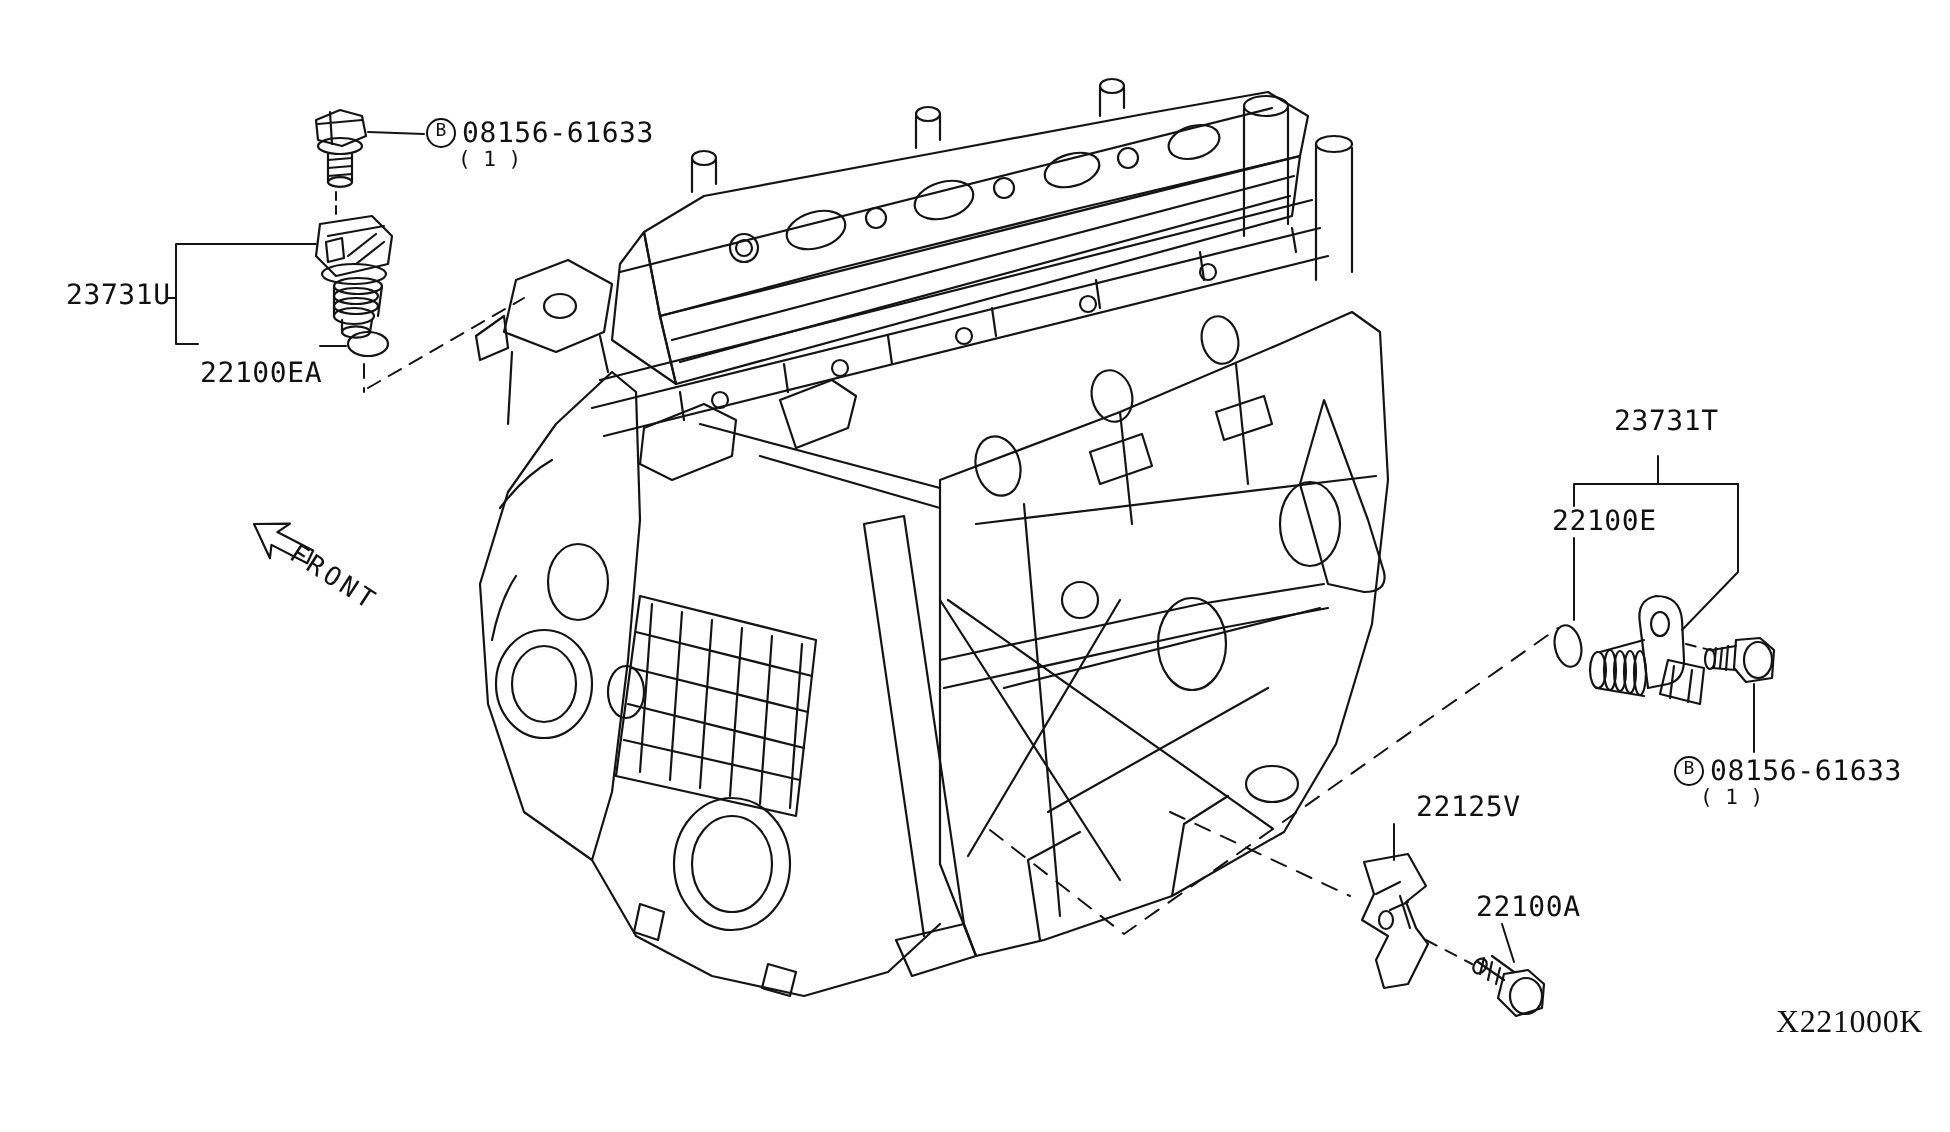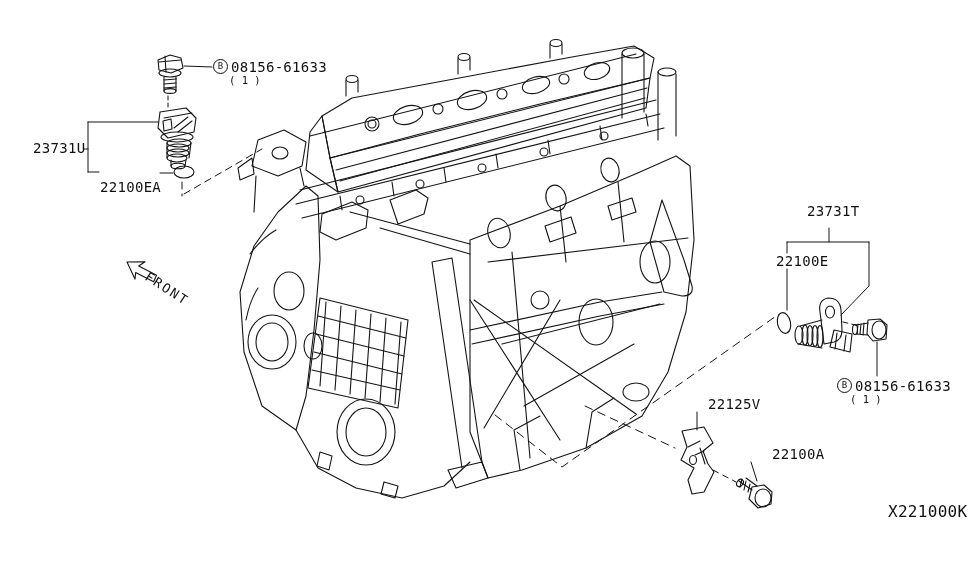--- a/index.html
+++ b/index.html
@@ -6,21 +6,21 @@
   .stage{
     position:relative;width:975px;height:566px;background:#ffffff;overflow:hidden;
     font-family:"DejaVu Sans Mono","Liberation Mono",monospace;color:#111;
   }
   .stage svg{position:absolute;left:0;top:0;}
   .lbl{
     position:absolute;font-size:14px;line-height:14px;letter-spacing:0.3px;
     white-space:nowrap;color:#111;
   }
   .lbl.small{font-size:10.5px;line-height:11px;letter-spacing:0;}
-  .lbl.big{font-size:16px;line-height:16px;}
+  .lbl.big{font-size:16px;line-height:16px;font-family:Liberation Serif, serif;}
   .bolt-lbl{display:flex;align-items:center;gap:3px;}
   .bcirc{
     display:inline-block;width:13px;height:13px;border:1.3px solid #111;border-radius:50%;
     font-size:9px;line-height:13px;text-align:center;letter-spacing:0;flex:0 0 auto;
   }
 </style>
 </head>
 <body>
 
 <div class="stage">
@@ -218,16 +218,16 @@
   <div class="lbl" style="left:807px;top:204px">23731T</div>
   <div class="lbl" style="left:776px;top:254px">22100E</div>
 
   <div class="lbl bolt-lbl" style="left:837px;top:378px">
     <span class="bcirc">B</span>
     <span>08156-61633</span>
   </div>
   <div class="lbl small" style="left:850px;top:394px">( 1 )</div>
 
   <div class="lbl" style="left:708px;top:397px">22125V</div>
-  <div class="lbl" style="left:772px;top:447px">22100A</div>
+  <div class="lbl" style="left:738px;top:447px">22100A</div>
 
   <div class="lbl big" style="left:888px;top:504px">X221000K</div>
 </div>
 
 </body></html>

